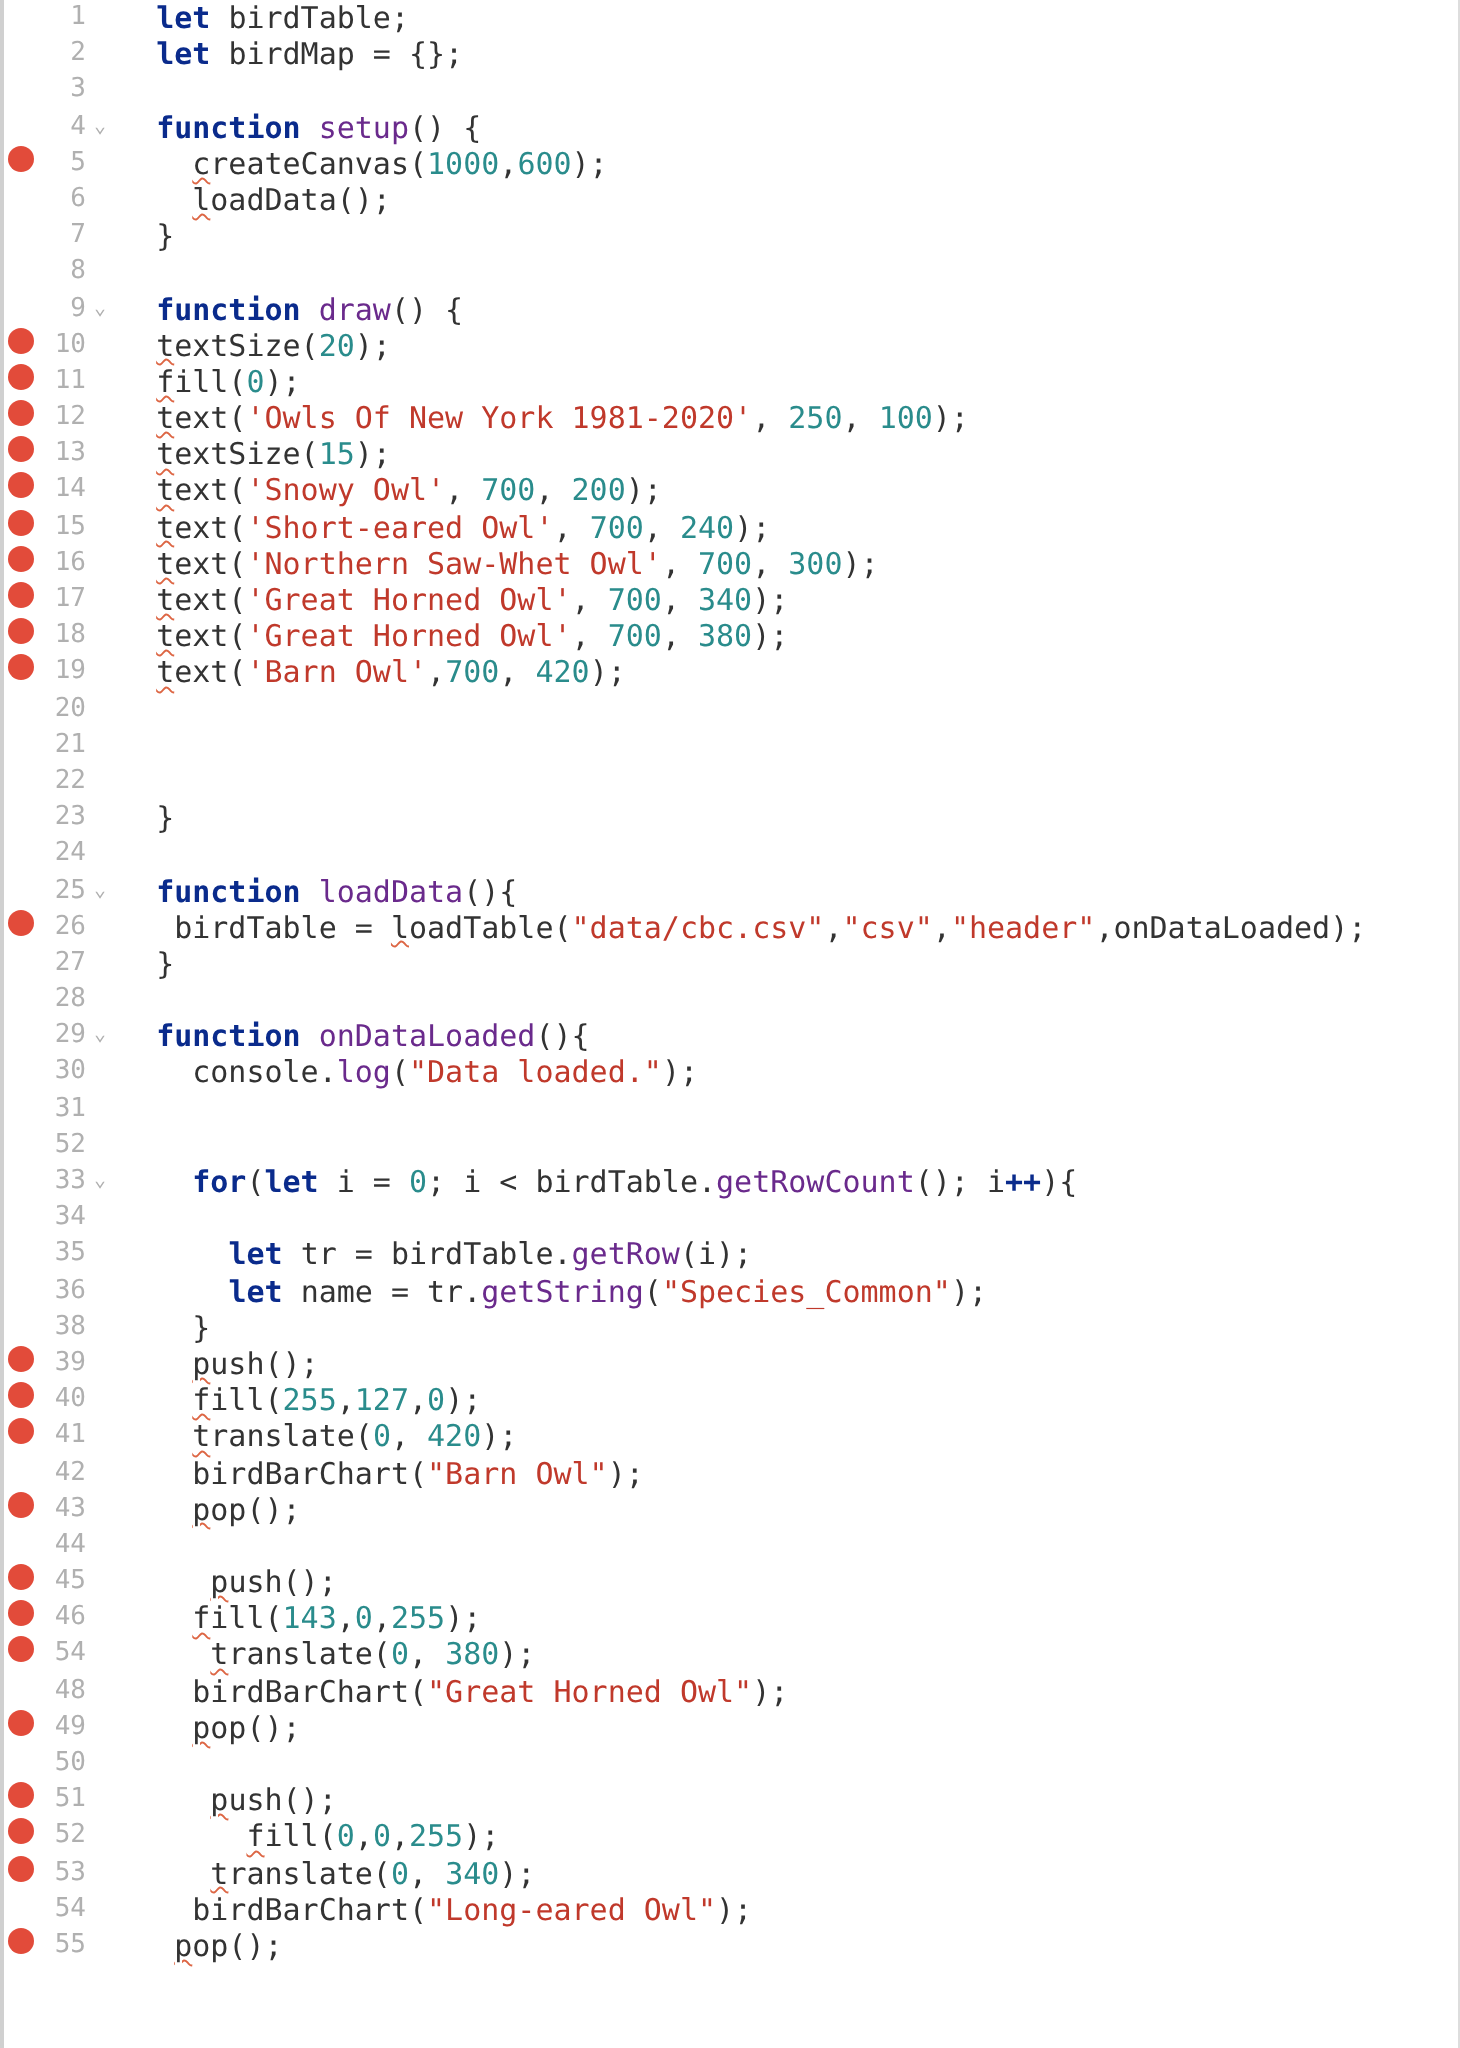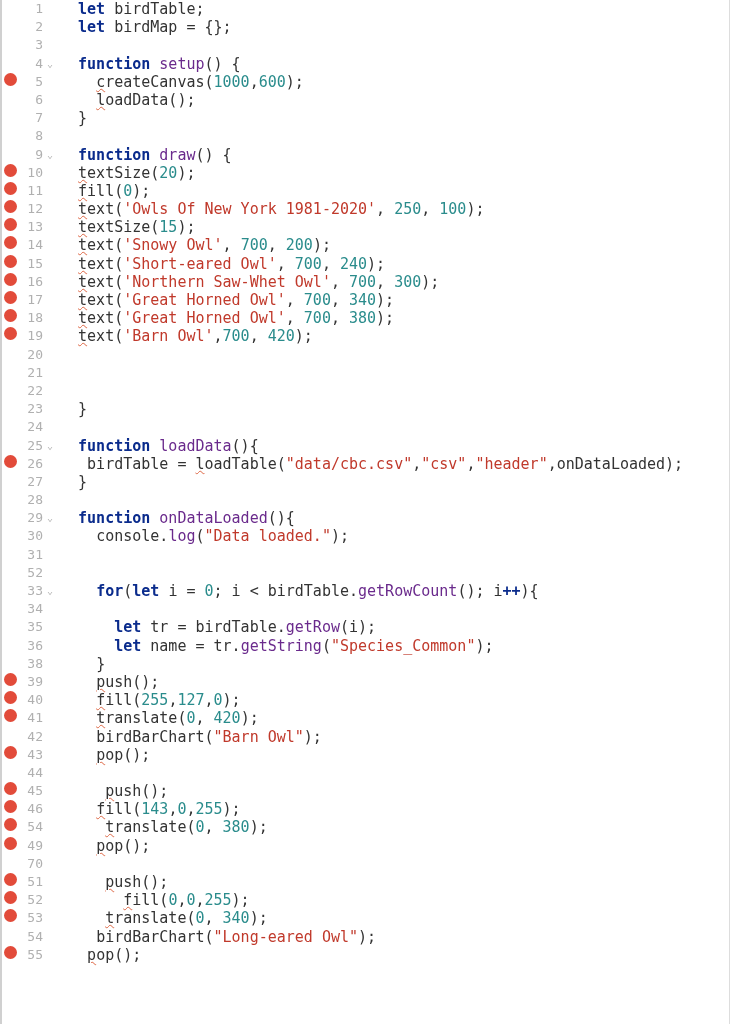--- a/index.html
+++ b/index.html
@@ -121,20 +121,21 @@
     <div class="line"><div class="gutter-break"></div><div class="lineno">38</div><div class="fold"></div><div class="code"><span>    </span><span class="op">}</span></div></div>
     <div class="line"><div class="gutter-break"><span class="dot"></span></div><div class="lineno">39</div><div class="fold"></div><div class="code"><span>    </span><span class="underline-squiggle">p</span><span class="fn">ush();</span></div></div>
     <div class="line"><div class="gutter-break"><span class="dot"></span></div><div class="lineno">40</div><div class="fold"></div><div class="code"><span>    </span><span class="underline-squiggle">f</span><span class="fn">ill(</span><span class="num">255</span><span class="op">,</span><span class="num">127</span><span class="op">,</span><span class="num">0</span><span class="op">);</span></div></div>
     <div class="line"><div class="gutter-break"><span class="dot"></span></div><div class="lineno">41</div><div class="fold"></div><div class="code"><span>    </span><span class="underline-squiggle">t</span><span class="fn">ranslate(</span><span class="num">0</span><span class="op">, </span><span class="num">420</span><span class="op">);</span></div></div>
     <div class="line"><div class="gutter-break"></div><div class="lineno">42</div><div class="fold"></div><div class="code"><span>    </span><span class="fn">birdBarChart(</span><span class="str">"Barn Owl"</span><span class="op">);</span></div></div>
     <div class="line"><div class="gutter-break"><span class="dot"></span></div><div class="lineno">43</div><div class="fold"></div><div class="code"><span>    </span><span class="underline-squiggle">p</span><span class="fn">op();</span></div></div>
     <div class="line"><div class="gutter-break"></div><div class="lineno">44</div><div class="fold"></div><div class="code"><span></span></div></div>
     <div class="line"><div class="gutter-break"><span class="dot"></span></div><div class="lineno">45</div><div class="fold"></div><div class="code"><span>     </span><span class="underline-squiggle">p</span><span class="fn">ush();</span></div></div>
     <div class="line"><div class="gutter-break"><span class="dot"></span></div><div class="lineno">46</div><div class="fold"></div><div class="code"><span>    </span><span class="underline-squiggle">f</span><span class="fn">ill(</span><span class="num">143</span><span class="op">,</span><span class="num">0</span><span class="op">,</span><span class="num">255</span><span class="op">);</span></div></div>
     <div class="line"><div class="gutter-break"><span class="dot"></span></div><div class="lineno">54</div><div class="fold"></div><div class="code"><span>     </span><span class="underline-squiggle">t</span><span class="fn">ranslate(</span><span class="num">0</span><span class="op">, </span><span class="num">380</span><span class="op">);</span></div></div>
+    <div class="line"><div class="gutter-break"></div><div class="lineno">48</div><div class="fold"></div><div class="code"><span>    </span><span class="fn">birdBarChart(</span><span class="str">"Great Horned Owl"</span><span class="op">);</span></div></div>
     <div class="line"><div class="gutter-break"><span class="dot"></span></div><div class="lineno">49</div><div class="fold"></div><div class="code"><span>    </span><span class="underline-squiggle">p</span><span class="fn">op();</span></div></div>
-    <div class="line"><div class="gutter-break"></div><div class="lineno">70</div><div class="fold"></div><div class="code"><span></span></div></div>
+    <div class="line"><div class="gutter-break"></div><div class="lineno">50</div><div class="fold"></div><div class="code"><span></span></div></div>
     <div class="line"><div class="gutter-break"><span class="dot"></span></div><div class="lineno">51</div><div class="fold"></div><div class="code"><span>     </span><span class="underline-squiggle">p</span><span class="fn">ush();</span></div></div>
     <div class="line"><div class="gutter-break"><span class="dot"></span></div><div class="lineno">52</div><div class="fold"></div><div class="code"><span>       </span><span class="underline-squiggle">f</span><span class="fn">ill(</span><span class="num">0</span><span class="op">,</span><span class="num">0</span><span class="op">,</span><span class="num">255</span><span class="op">);</span></div></div>
     <div class="line"><div class="gutter-break"><span class="dot"></span></div><div class="lineno">53</div><div class="fold"></div><div class="code"><span>     </span><span class="underline-squiggle">t</span><span class="fn">ranslate(</span><span class="num">0</span><span class="op">, </span><span class="num">340</span><span class="op">);</span></div></div>
     <div class="line"><div class="gutter-break"></div><div class="lineno">54</div><div class="fold"></div><div class="code"><span>    </span><span class="fn">birdBarChart(</span><span class="str">"Long-eared Owl"</span><span class="op">);</span></div></div>
     <div class="line"><div class="gutter-break"><span class="dot"></span></div><div class="lineno">55</div><div class="fold"></div><div class="code"><span>   </span><span class="underline-squiggle">p</span><span class="fn">op();</span></div></div>
   </div>
 
 </body></html>

